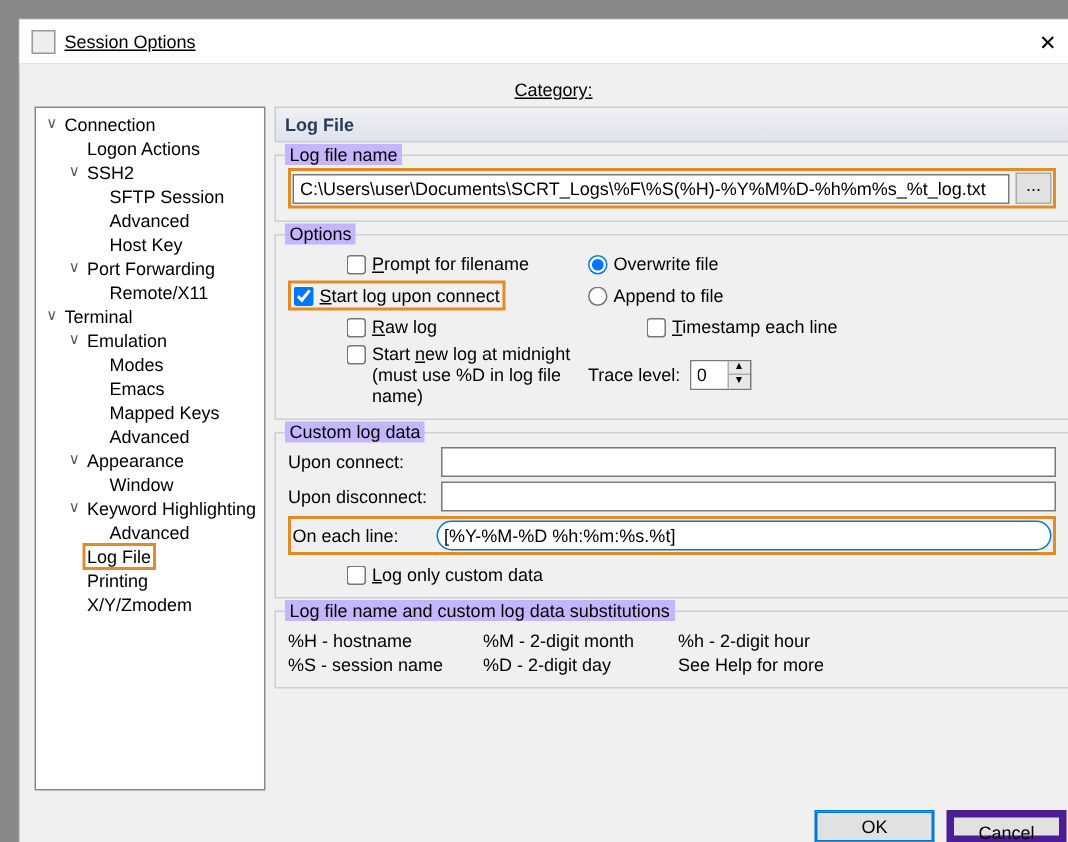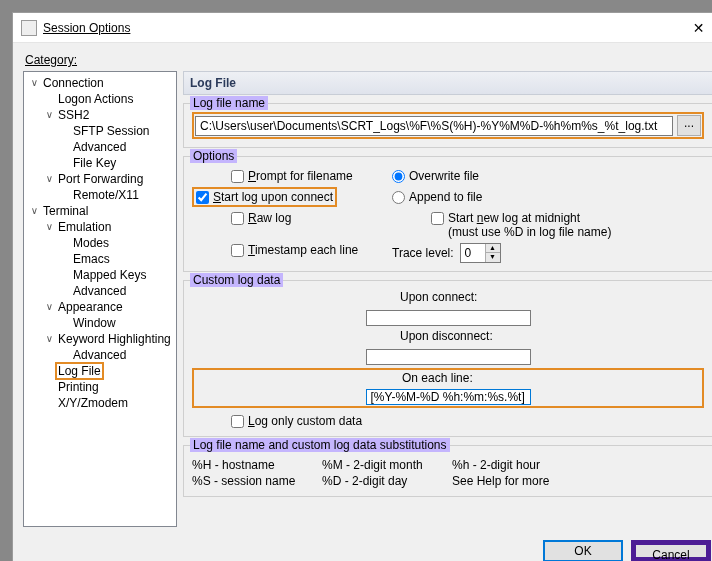--- a/index.html
+++ b/index.html
@@ -15,21 +15,21 @@
     height: 30px; background: #fff;
     display: flex; align-items: center;
     padding: 0 2px 0 8px;
     border-bottom: 1px solid #e5e5e5;
     font-size: 12px; color: #000;
   }
   .titlebar .icon { width: 16px; height: 16px; margin-right: 6px; border:1px solid #999; background:#eee;}
   .titlebar .title { flex: 1; text-decoration: underline; }
   .titlebar .close { width: 45px; height: 28px; text-align:center; line-height:28px; font-size:14px; }
   .body { flex:1; display:flex; flex-direction:column; padding: 6px 10px 10px 10px; font-size:12px; }
-  .cat-label { margin: 4px 0 4px 2px; text-decoration: underline; text-underline-offset:1px; }
+  .cat-label { margin: 4px 0 4px 2px; text-decoration: underline; text-underline-offset:1px;text-align:center; }
   .content { flex:1; display:flex; gap:6px; }
   .tree {
     width: 154px; height: 456px;
     background:#fff; border:1px solid #828790;
     padding: 3px 0; overflow:hidden;
     line-height: 16px;
   }
   .tree ul { list-style:none; margin:0; padding:0; }
   .tree > ul { padding-left: 4px; }
   .tree li { white-space: nowrap; }
@@ -67,21 +67,21 @@
   .chk input { margin:1px 0 0 0; width:13px; height:13px;}
   .chk .u { text-decoration: underline; text-underline-offset:1px;}
   .radio { display:flex; align-items:center; gap:4px; }
   .radio input { margin:0; width:13px; height:13px;}
   .trace { display:flex; align-items:center; gap:6px; }
   .spin { display:flex; border:1px solid #7a7a7a; background:#fff; height:20px; }
   .spin input { border:none; width:24px; text-align:left; padding-left:4px; font-size:12px; }
   .spin .btns { display:flex; flex-direction:column; border-left:1px solid #adadad;}
   .spin .b { width:14px; height:9px; font-size:7px; text-align:center; line-height:8px; background:#e8e8e8; border-bottom:1px solid #adadad;}
   .spin .b:last-child { border-bottom:none; }
-  .cust-row { display:flex; align-items:center; gap:6px; margin:3px 0;flex-direction:column;}
+  .cust-row { display:flex; align-items:center; gap:6px; margin:3px 0;}
   .cust-row label { width:96px; }
   .subs { display:grid; grid-template-columns: 130px 130px 1fr; row-gap:2px; margin-top:6px;}
   .buttons { display:flex; justify-content:flex-end; gap:8px; margin-top:8px; padding-right:2px;}
   .btn {
     width: 80px; height:22px; border:5px solid #4c1d95; background:#e1e1e1;
     text-align:center; line-height:20px; font-size:12px; cursor:default;
   }
   .btn.default { border:1px solid #0078d7; outline:1px solid #0078d7; outline-offset:-2px; }
   .orange-box { border:2px solid #e38b25; padding:0; display:inline-flex; align-items:center;justify-content:flex-end;}
   .orange-box .chk { padding:1px 2px;}
@@ -128,21 +128,21 @@
                     </li>
                   <li>
                       <div class="node">
                         <span class="sp"></span>
                         <span class="lbl">Advanced</span>
                       </div>
                     </li>
                   <li>
                       <div class="node">
                         <span class="sp"></span>
-                        <span class="lbl">File Key</span>
+                        <span class="lbl">Host Key</span>
                       </div>
                     </li>
                 </ul>
               </li>
               <li>
                 <div class="node">
                     <span class="tw">∨</span>
                     <span class="lbl">Port Forwarding</span>
                   </div>
                 <ul class="children">
@@ -278,26 +278,26 @@
                 <input type="radio" style="">
                 <span><span class="u">A</span>ppend to file</span>
               </div>
 
             <div class="chk">
                 <input type="checkbox" style="">
                 <span><span class="u">R</span>aw log</span>
               </div>
             <div class="chk">
                 <input type="checkbox" style="">
-                <span><span>Start <span class="u">n</span>ew log at midnight</span><br><span>(must use %D in log file name)</span></span>
+                <span><span class="u">T</span>imestamp each line</span>
               </div>
 
             <div class="chk">
                 <input type="checkbox" style="">
-                <span><span class="u">T</span>imestamp each line</span>
+                <span><span>Start <span class="u">n</span>ew log at midnight</span><br><span>(must use %D in log file name)</span></span>
               </div>
             <div class="trace">
               <span>Trace level:</span>
               <div class="spin">
                 <input value="0" style="">
                 <div class="btns">
                     <div class="b">▲</div>
                     <div class="b">▼</div>
                   </div>
               </div>
@@ -310,21 +310,21 @@
           <div class="cust-row">
             <label><span>Upon <span class="u">c</span>onnect:</span></label>
             <input class="txt-input" style="">
           </div>
           <div class="cust-row">
             <label><span>Upon <span class="u">d</span>isconnect:</span></label>
             <input class="txt-input" style="">
           </div>
           <div class="orange-wrap cust-row">
             <label style="width:92px"><span>On each l<span class="u">i</span>ne:</span></label>
-            <input class="txt-input" style="border-color: rgb(0, 120, 215);" value="[%Y-%M-%D %h:%m:%s.%t] ">
+            <input class="txt-input" style="border-color: rgb(0, 120, 215); border-radius: 10px;" value="[%Y-%M-%D %h:%m:%s.%t] ">
           </div>
           <div class="chk" style="margin-top:6px">
               <input type="checkbox" style="">
               <span><span class="u">L</span>og only custom data</span>
             </div>
         </div>
 
         <div class="group">
           <div class="group-title">Log file name and custom log data substitutions</div>
           <div class="subs">

